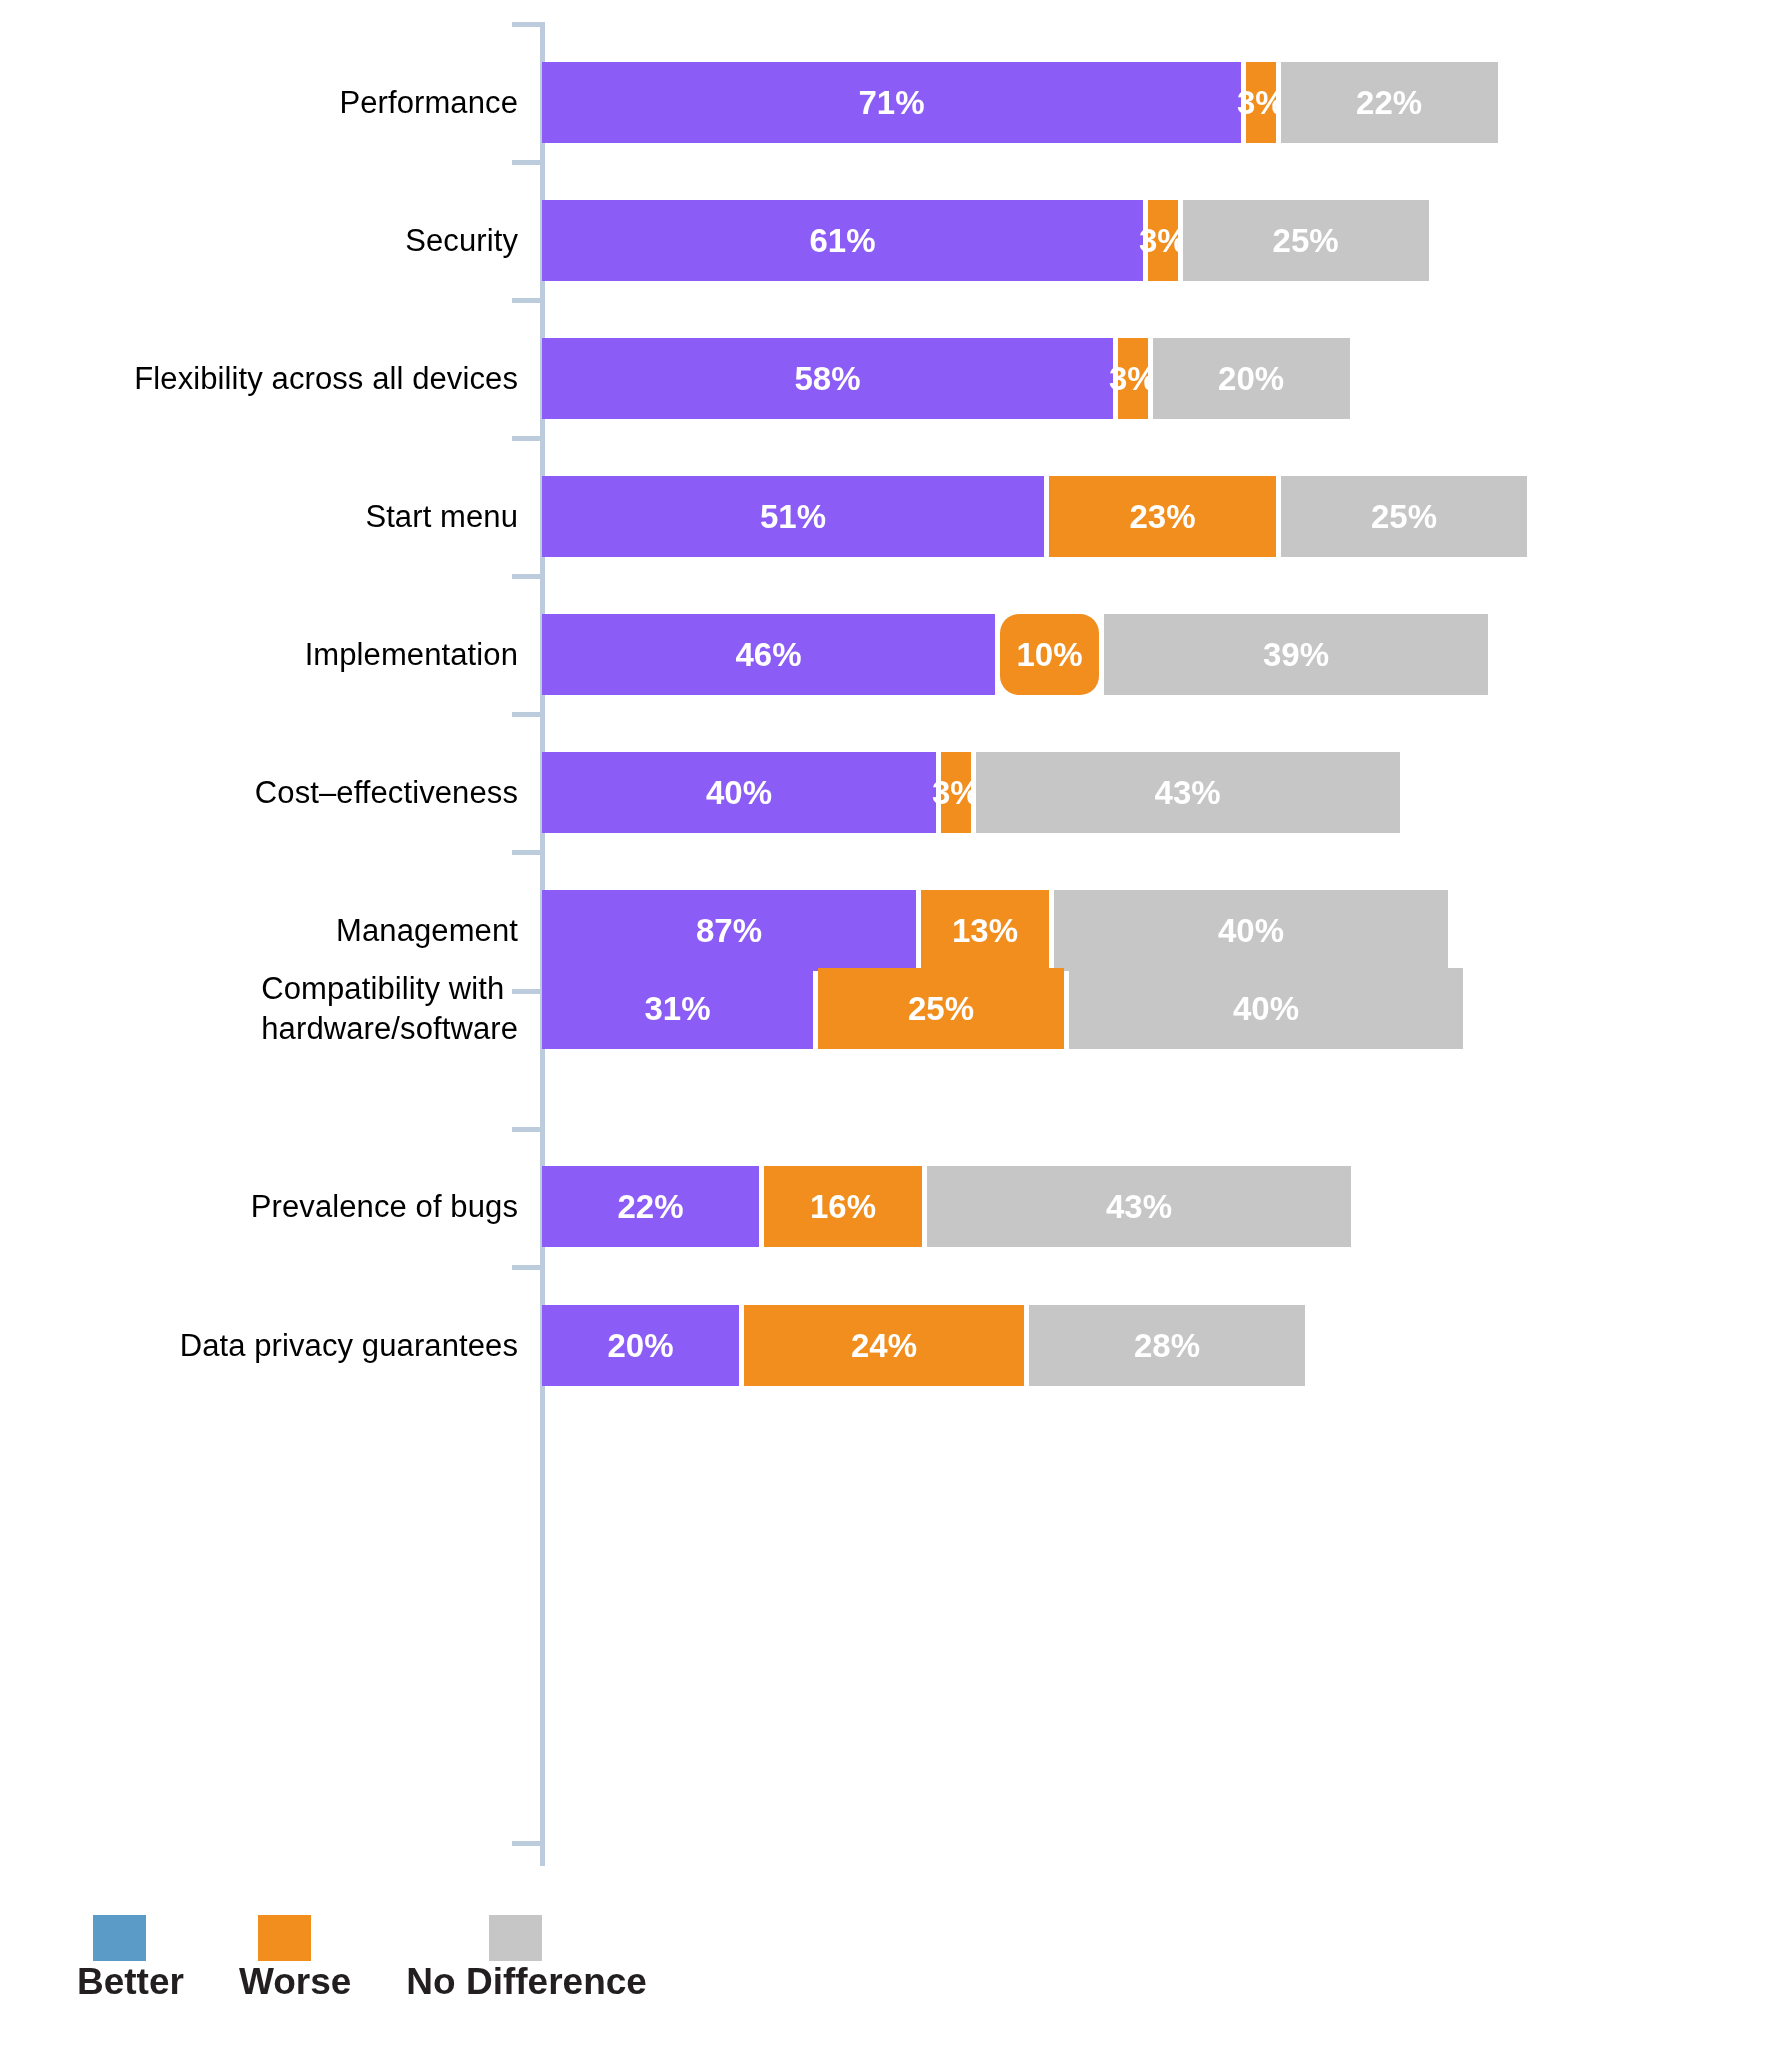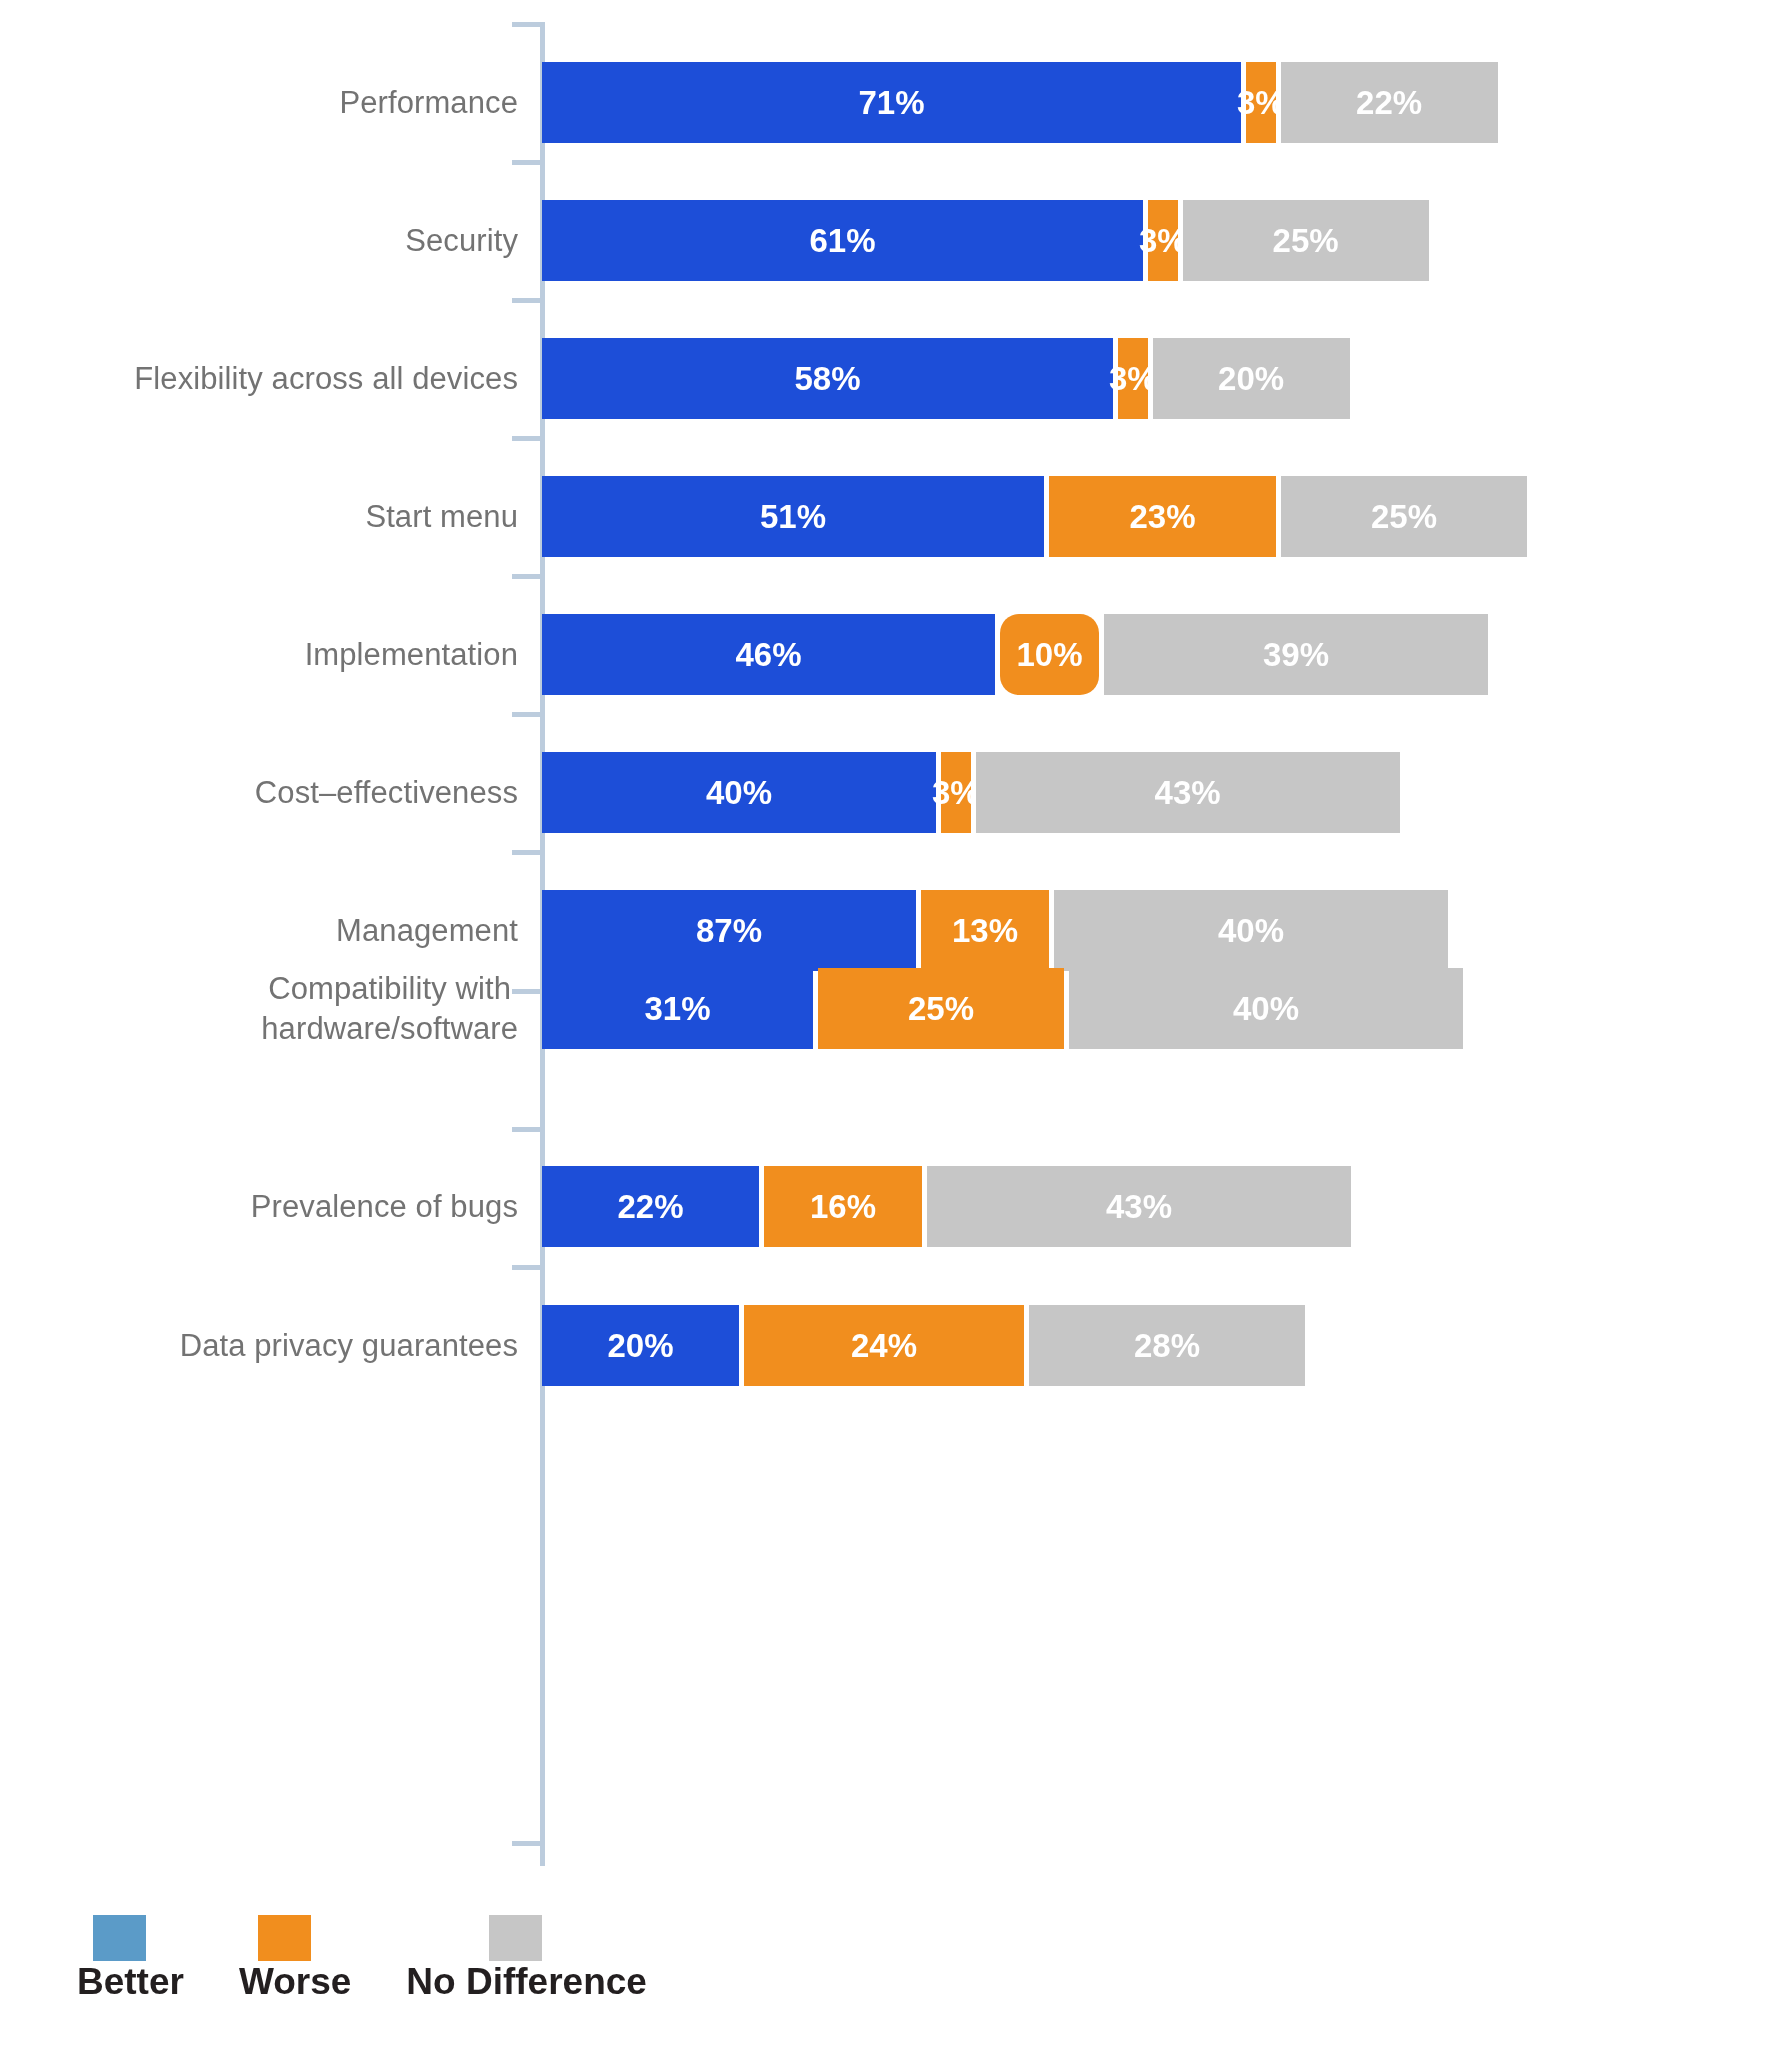--- a/index.html
+++ b/index.html
@@ -58,22 +58,22 @@
 
   .row-label {
     position: absolute;
     right: 1264px;       
     top: 0;
     width: 515px;
     height: 115px;
     display: flex;
     align-items: center;
     justify-content: flex-end;
-    text-align: center;
-    color: #737373;
+    text-align: left;
+    color: #000000;
     font-size: 31px;
     line-height: 40px;
     letter-spacing: 0.1px;
     white-space: pre-line;
   }
 
   .bar-track {
     position: absolute;
     left: 542px;
     top: 17px;
@@ -86,21 +86,21 @@
     position: relative;
     height: 81px;
     box-sizing: border-box;
     display: flex;
     align-items: center;
     justify-content: center;
     margin-right: 5px;
   }
   .seg:last-child { margin-right: 0; }
 
-  .seg-better { background: #1d4ed8; }
+  .seg-better { background: #8b5cf6; }
   .seg-worse  { background: #f18e1e; }
   .seg-nodiff { background: #c6c6c6; }
 
   .seg-label {
     color: #ffffff;
     font-size: 33px;
     font-weight: bold;
     white-space: nowrap;
     position: absolute;
     left: 50%;

